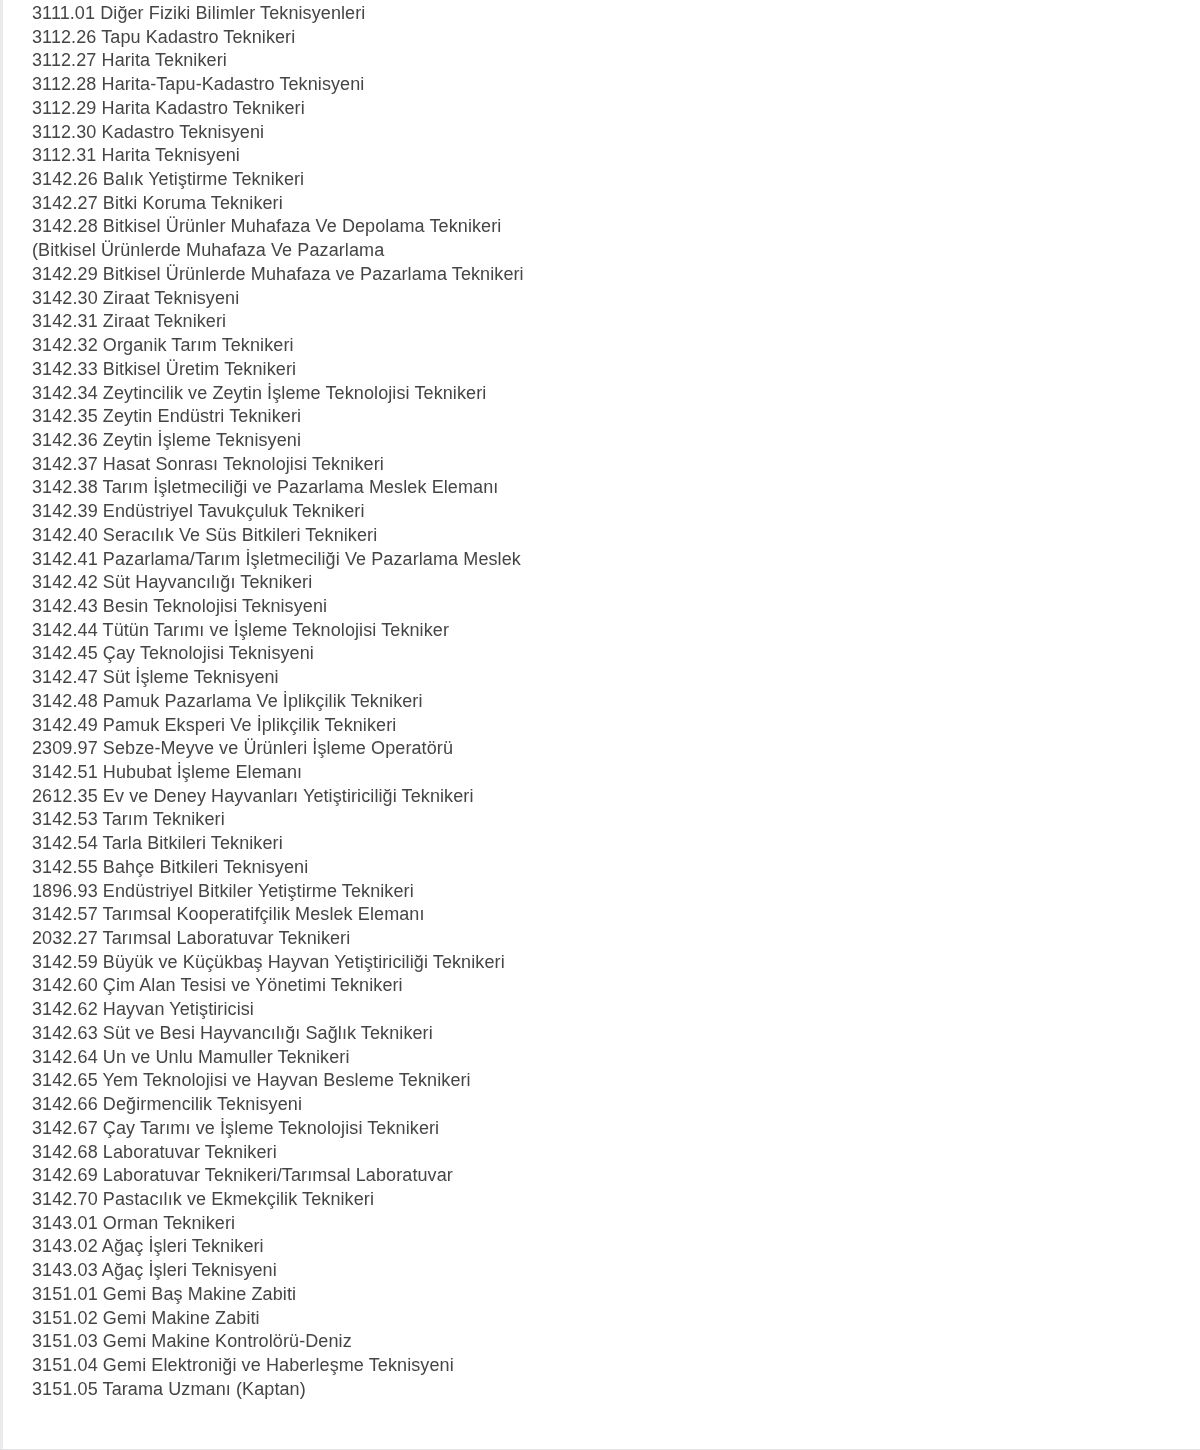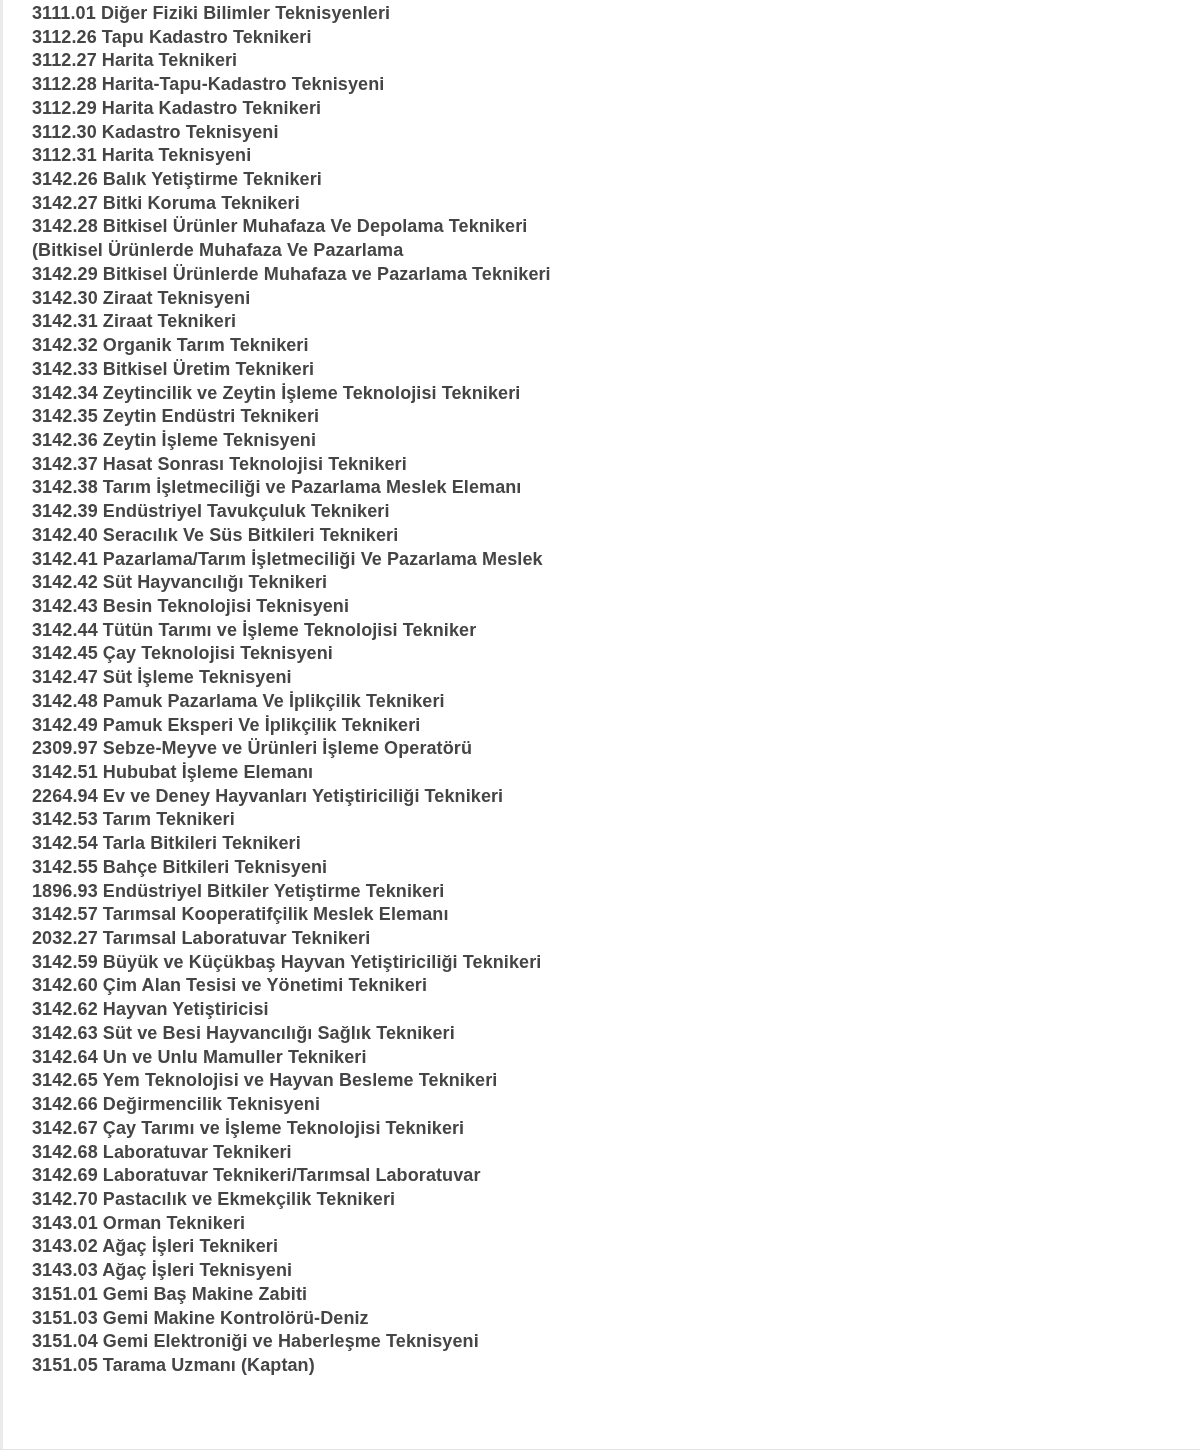--- a/index.html
+++ b/index.html
@@ -25,21 +25,20 @@
   .bottom-hairline {
     position: absolute;
     left: 0;
     bottom: 0;
     width: 1200px;
     height: 1px;
     background: #e3e3e5;
   }
   .lines {
     padding: 2px 0 0 32px;
-    font-weight: bold;
   }
   .line {
     font-size: 18px;
     line-height: 23.72px;
     color: #454547;
     white-space: nowrap;
     letter-spacing: 0.1px;
   }
 </style>
 </head>
@@ -74,21 +73,21 @@
       <div class="line">3142.41 Pazarlama/Tarım İşletmeciliği Ve Pazarlama Meslek</div>
       <div class="line">3142.42 Süt Hayvancılığı Teknikeri</div>
       <div class="line">3142.43 Besin Teknolojisi Teknisyeni</div>
       <div class="line">3142.44 Tütün Tarımı ve İşleme Teknolojisi Tekniker</div>
       <div class="line">3142.45 Çay Teknolojisi Teknisyeni</div>
       <div class="line">3142.47 Süt İşleme Teknisyeni</div>
       <div class="line">3142.48 Pamuk Pazarlama Ve İplikçilik Teknikeri</div>
       <div class="line">3142.49 Pamuk Eksperi Ve İplikçilik Teknikeri</div>
       <div class="line">2309.97 Sebze-Meyve ve Ürünleri İşleme Operatörü</div>
       <div class="line">3142.51 Hububat İşleme Elemanı</div>
-      <div class="line">2264.94 Ev ve Deney Hayvanları Yetiştiriciliği Teknikeri</div>
+      <div class="line">2612.35 Ev ve Deney Hayvanları Yetiştiriciliği Teknikeri</div>
       <div class="line">3142.53 Tarım Teknikeri</div>
       <div class="line">3142.54 Tarla Bitkileri Teknikeri</div>
       <div class="line">3142.55 Bahçe Bitkileri Teknisyeni</div>
       <div class="line">1896.93 Endüstriyel Bitkiler Yetiştirme Teknikeri</div>
       <div class="line">3142.57 Tarımsal Kooperatifçilik Meslek Elemanı</div>
       <div class="line">2032.27 Tarımsal Laboratuvar Teknikeri</div>
       <div class="line">3142.59 Büyük ve Küçükbaş Hayvan Yetiştiriciliği Teknikeri</div>
       <div class="line">3142.60 Çim Alan Tesisi ve Yönetimi Teknikeri</div>
       <div class="line">3142.62 Hayvan Yetiştiricisi</div>
       <div class="line">3142.63 Süt ve Besi Hayvancılığı Sağlık Teknikeri</div>
@@ -96,18 +95,19 @@
       <div class="line">3142.65 Yem Teknolojisi ve Hayvan Besleme Teknikeri</div>
       <div class="line">3142.66 Değirmencilik Teknisyeni</div>
       <div class="line">3142.67 Çay Tarımı ve İşleme Teknolojisi Teknikeri</div>
       <div class="line">3142.68 Laboratuvar Teknikeri</div>
       <div class="line">3142.69 Laboratuvar Teknikeri/Tarımsal Laboratuvar</div>
       <div class="line">3142.70 Pastacılık ve Ekmekçilik Teknikeri</div>
       <div class="line">3143.01 Orman Teknikeri</div>
       <div class="line">3143.02 Ağaç İşleri Teknikeri</div>
       <div class="line">3143.03 Ağaç İşleri Teknisyeni</div>
       <div class="line">3151.01 Gemi Baş Makine Zabiti</div>
+      <div class="line">3151.02 Gemi Makine Zabiti</div>
       <div class="line">3151.03 Gemi Makine Kontrolörü-Deniz</div>
       <div class="line">3151.04 Gemi Elektroniği ve Haberleşme Teknisyeni</div>
       <div class="line">3151.05 Tarama Uzmanı (Kaptan)</div>
     </div>
   <div class="bottom-hairline"></div>
 </div>
 
 </body></html>

